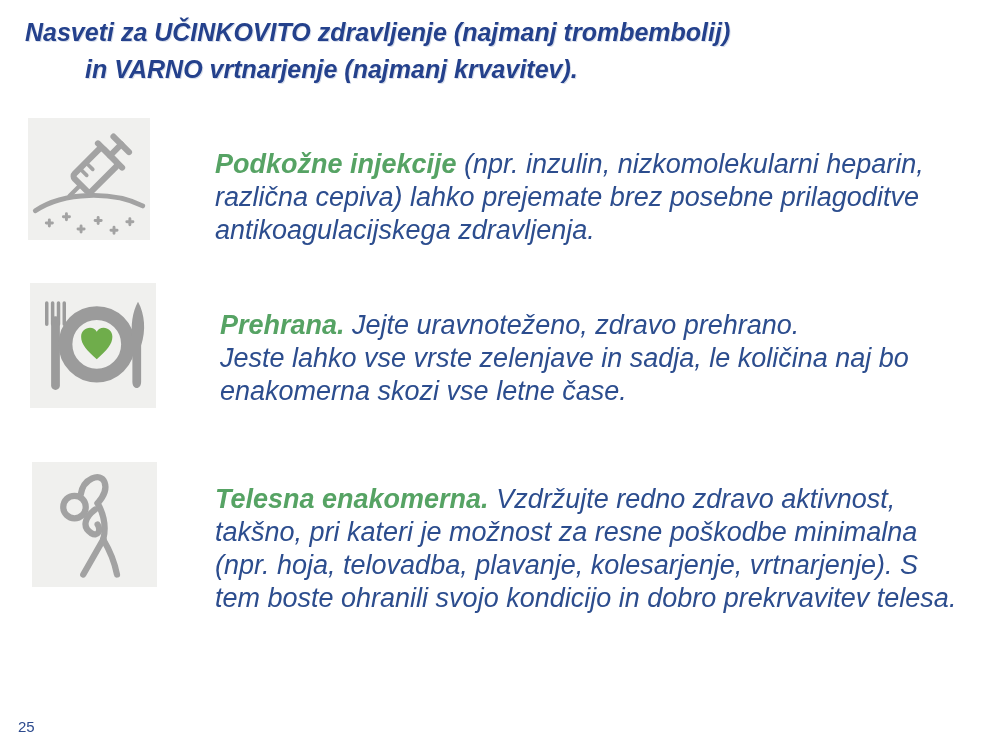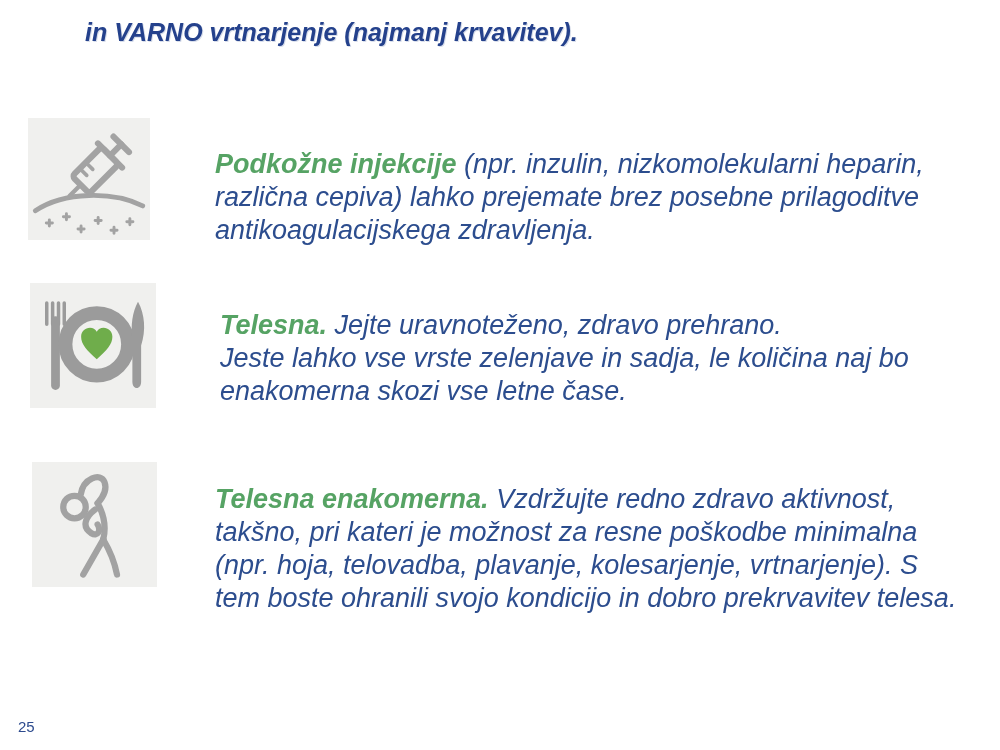--- a/index.html
+++ b/index.html
@@ -29,20 +29,21 @@
   #txt3{left:200px;top:468px;width:755px;}
   
   .pagenum{position:absolute;left:18px;top:718px;font-size:15px;color:#2d4b8e;}
 </style>
 </head>
 <body>
 
 <div class="slide">
 
   <div class="title">
+    <div class="t1">Nasveti za UČINKOVITO zdravljenje (najmanj trombembolij)</div>
     <div class="t2">in VARNO vrtnarjenje (najmanj krvavitev).</div>
   </div>
 
   <div class="iconbox" id="icon1">
     <svg viewBox="0 0 100 100" fill="none" stroke="#a3a3a3" stroke-linecap="round" stroke-linejoin="round">
       <path d="M6,76 C30,60 70,60 94,72" stroke-width="4"></path>
       <g stroke-width="2.4">
         <path d="M15,86 h5 M17.5,83.5 v5"></path>
         <path d="M29,81 h5 M31.5,78.5 v5"></path>
         <path d="M41,91 h5 M43.5,88.5 v5"></path>
@@ -69,21 +70,21 @@
       <g stroke="#9b9b9b" stroke-linecap="round" fill="none">
         <path d="M13,16 V33 M17.7,16 V33 M22.4,16 V33 M27,16 V33" stroke-width="2.8"></path>
         <path d="M20,30 V82" stroke-width="7"></path>
       </g>
       <circle cx="53" cy="49" r="25" fill="none" stroke="#9b9b9b" stroke-width="11"></circle>
       <path d="M53,61 C45,54 40.5,49 40.5,43 C40.5,38.6 43.8,35.8 47.6,35.8 C49.9,35.8 51.9,37 53,38.9 C54.1,37 56.1,35.8 58.4,35.8 C62.2,35.8 65.5,38.6 65.5,43 C65.5,49 61,54 53,61 Z" fill="#6fad4b"></path>
       <path d="M86,15 C91.5,25 92.5,38 88.5,50 L88.5,79 C88.5,82 87,84 85,84 C83,84 81.5,82 81.5,79 L81.5,46 C80,34 81.5,23 86,15 Z" fill="#9b9b9b"></path>
     </svg>
   </div>
   <p class="txt" id="txt2">
-    <span class="h">Telesna.</span><span class="b"> Jejte uravnoteženo, zdravo prehrano.
+    <span class="h">Prehrana.</span><span class="b"> Jejte uravnoteženo, zdravo prehrano.
 Jeste lahko vse vrste zelenjave in sadja, le količina naj bo enakomerna skozi vse letne čase.</span>
   </p>
 
   <div class="iconbox" id="icon3">
     <svg viewBox="0 0 100 100" fill="none" stroke="#a2a2a2" stroke-width="5" stroke-linecap="round" stroke-linejoin="round">
       <circle cx="34" cy="36" r="9"></circle>
       <path d="M39,26 C41,13 55,8 58,16 C60.5,22.5 56.5,28.5 52.5,33"></path>
       <path d="M52.5,33 C57.5,42 59.5,52 57,62"></path>
       <path d="M50.5,38 C42.5,44 39.5,52 47.5,57 C52.5,60 55.5,55 52.5,50"></path>
       <path d="M57,62 L41,90"></path>

